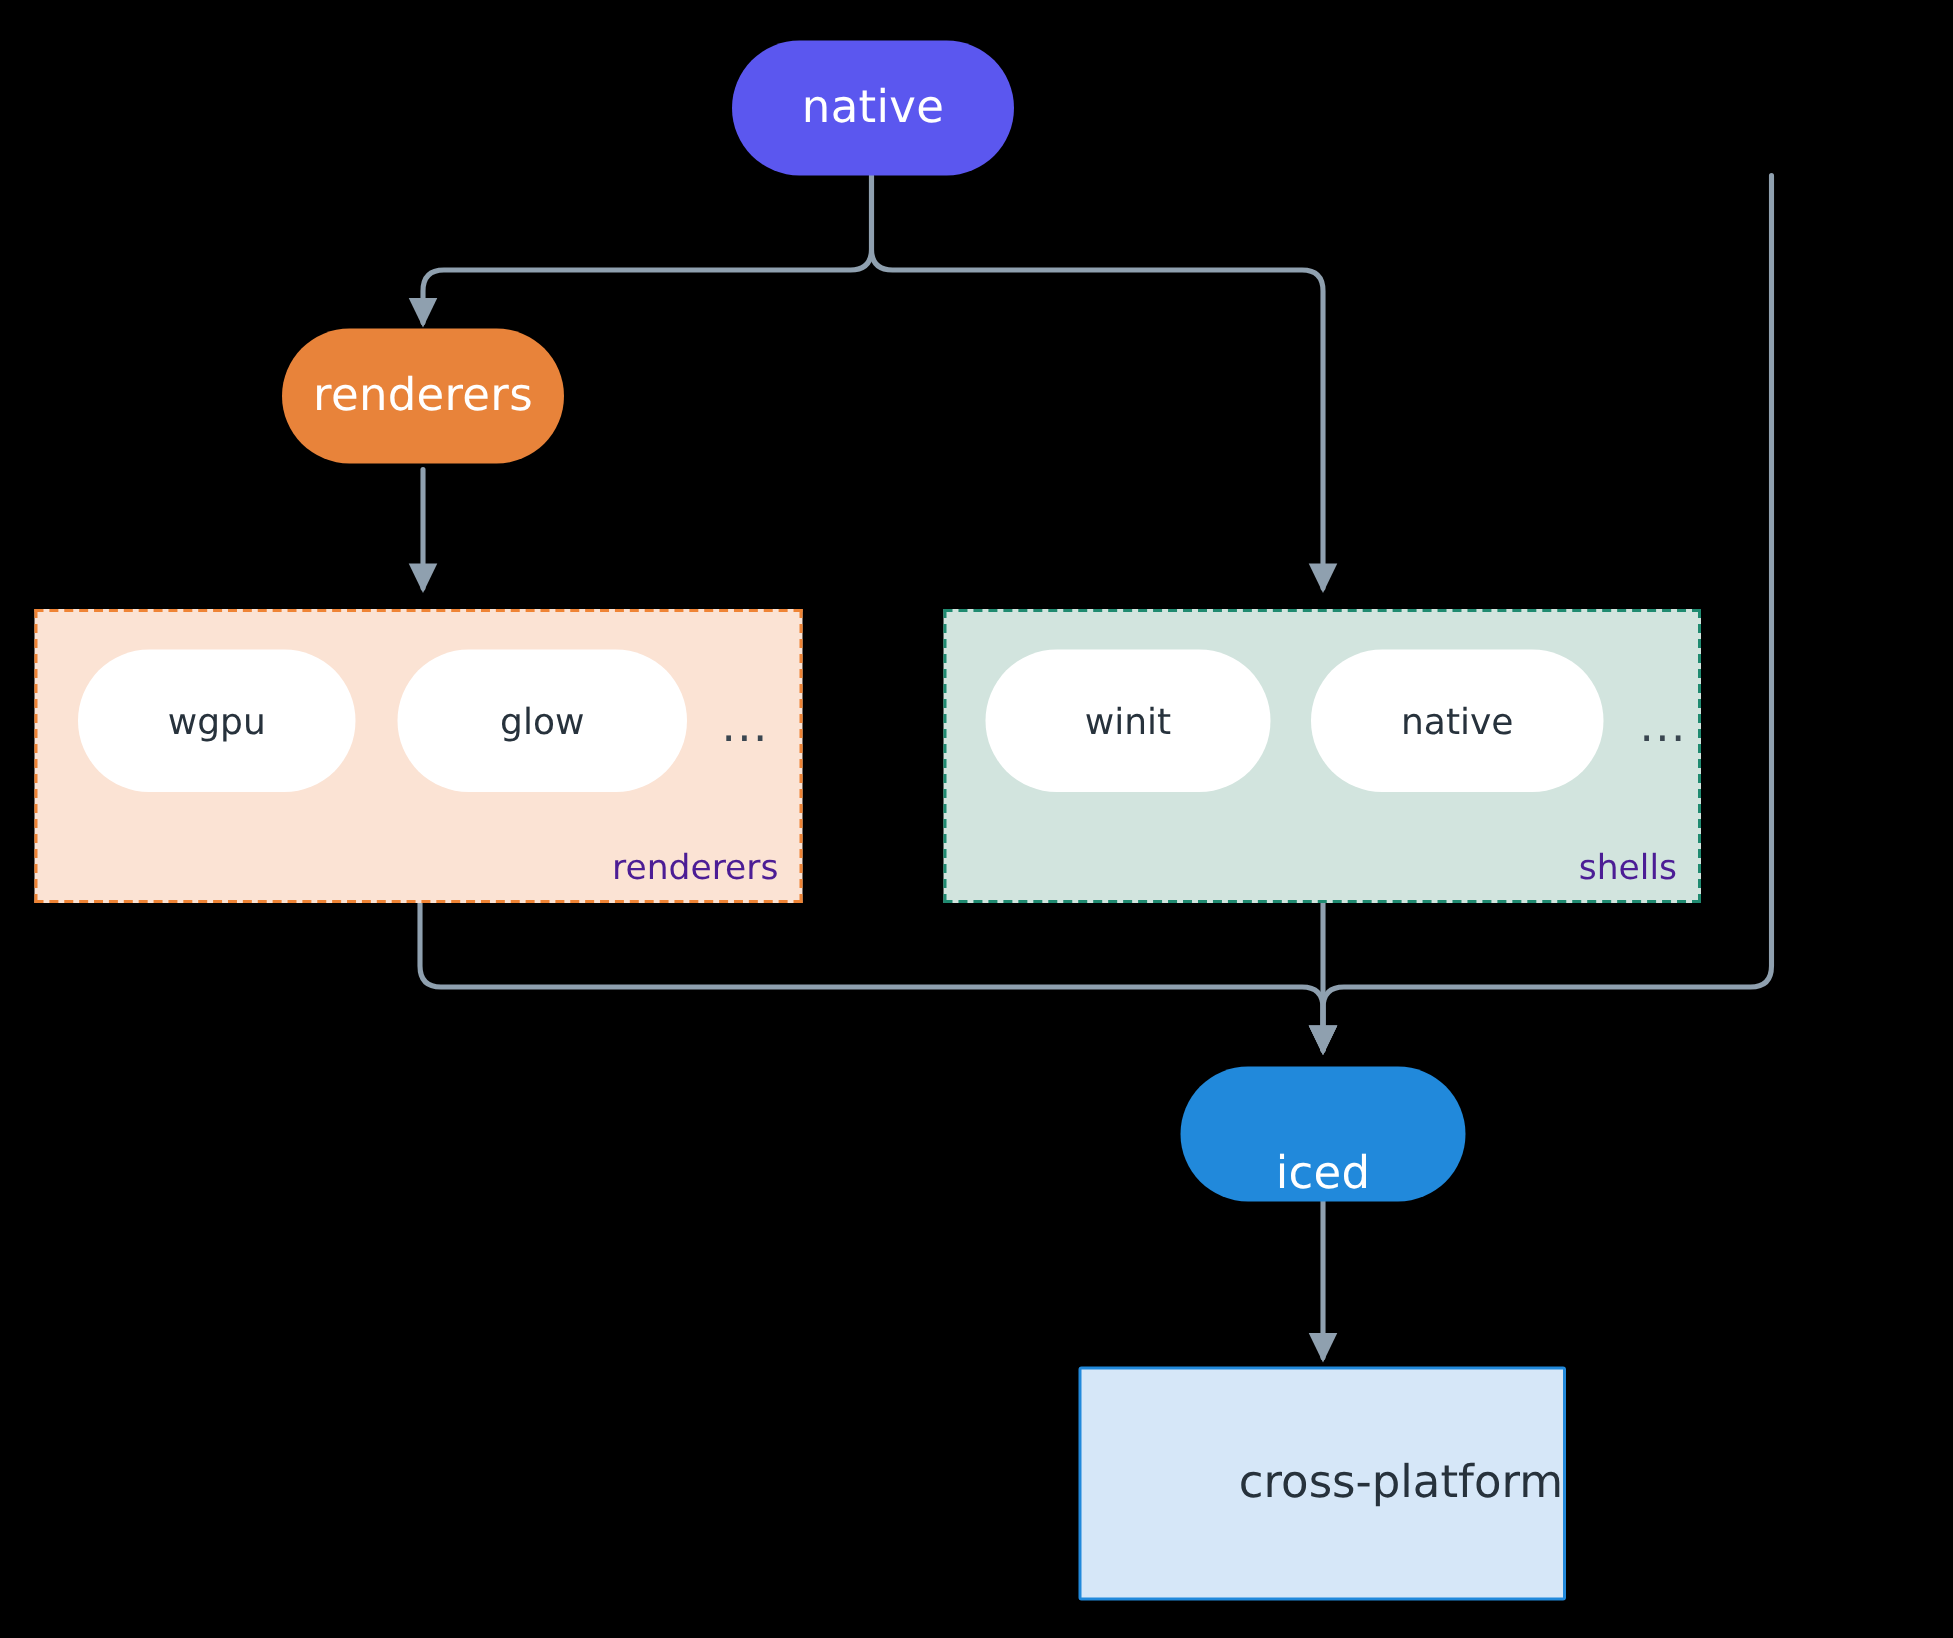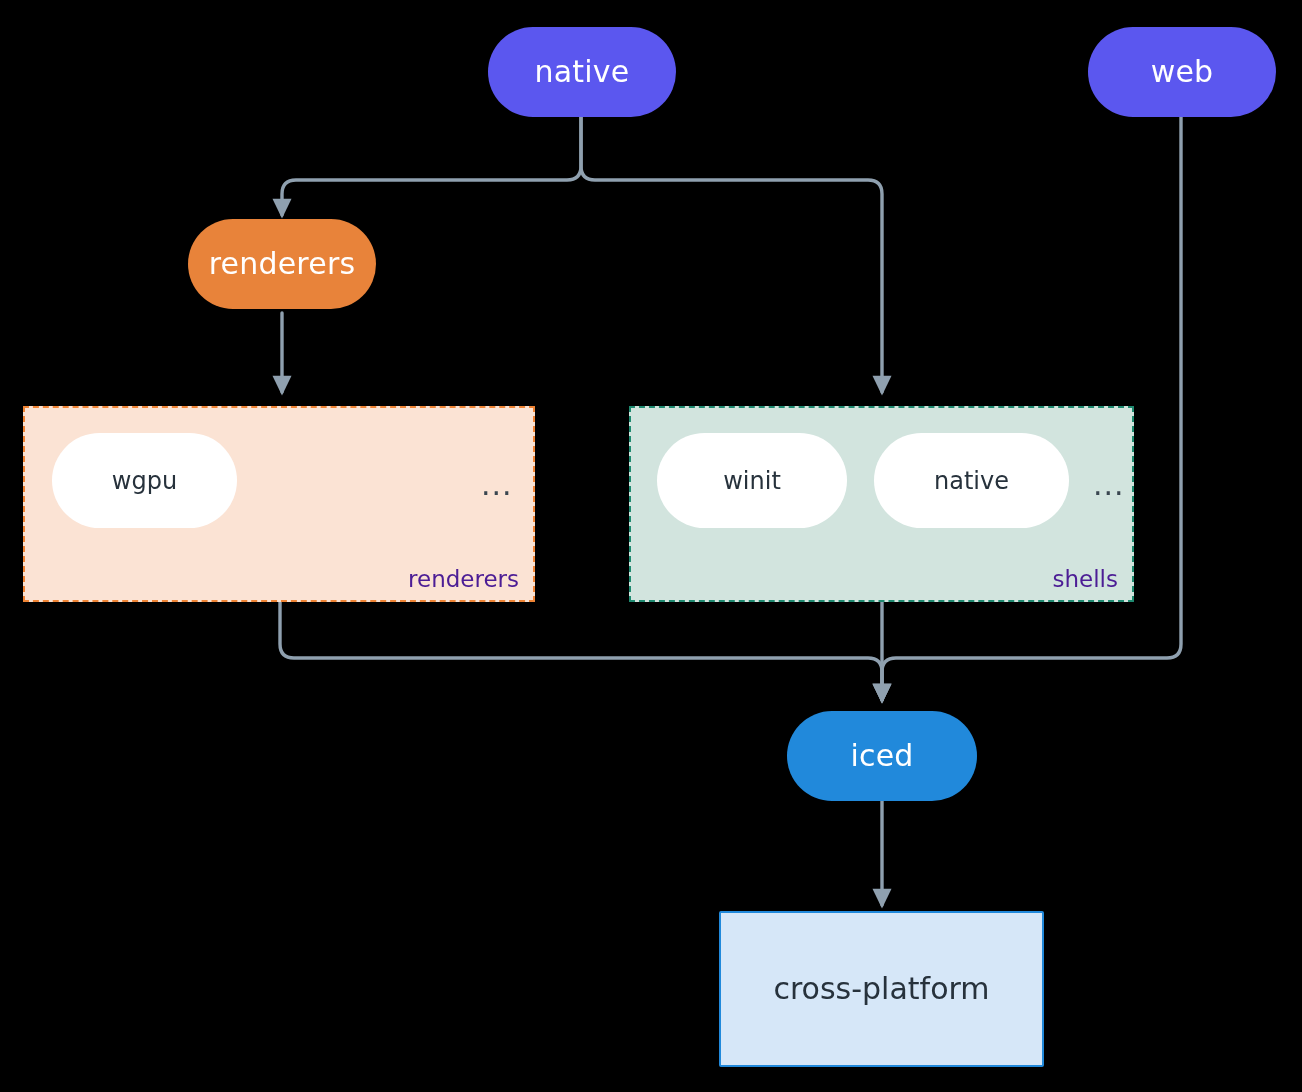--- a/index.html
+++ b/index.html
@@ -44,21 +44,21 @@
   
   .pill {
     border-radius: 999px;
     color: #ffffff;
     font-size: 30px;
     letter-spacing: 0.2px;
   }
   .pill-native   { background: #5b57ef; }
   .pill-web      { background: #5b57ef; }
   .pill-graphics { background: #e8833a; }
-  .pill-iced     { background: #2189db; }
+  .pill-iced     { background: #2189db; align-items: flex-end; }
 
   
   .cluster {
     position: absolute;
     box-sizing: border-box;
   }
   .cluster-renderers {
     background: #fbe3d4;
     border: 2px dashed #ef8435;
   }
@@ -130,48 +130,48 @@
 
     <path d="M1181,117 L1181,644 Q1181,658 1167,658 L896,658 Q882,658 882,672 L882,700" fill="none" stroke="#8fa0af" stroke-width="3.4" stroke-linecap="round" marker-end="url(#arrowhead)"></path>
 
     <path d="M882,800 L882,905" fill="none" stroke="#8fa0af" stroke-width="3.4" stroke-linecap="round" marker-end="url(#arrowhead)"></path>
   </svg>
 
   <div class="node pill pill-native" style="left:488px; top:27px; width:188px; height:90px;">
     <span>native</span>
   </div>
 
-  <div class="node pill pill-web" style="left:1088px; top:27px; width:188px; height:90px;">
-    <span>web</span>
-  </div>
 
   <div class="node pill pill-graphics" style="left:188px; top:219px; width:188px; height:90px;">
     <span>renderers</span>
   </div>
 
   <div class="cluster cluster-renderers" style="left:23px; top:406px; width:512px; height:196px;">
     <div class="leaf" style="left:27px; top:25px; width:185px; height:95px;">
       <span>wgpu</span>
+    </div>
+    <div class="leaf" style="left:240px; top:25px; width:193px; height:95px;">
+      <span>glow</span>
     </div>
     <div class="ellipsis" style="left:456px; top:62px;">...</div>
     <div class="cluster-label">renderers</div>
   </div>
 
   <div class="cluster cluster-shells" style="left:629px; top:406px; width:505px; height:196px;">
     <div class="leaf" style="left:26px; top:25px; width:190px; height:95px;text-align:right;">
       <span>winit</span>
     </div>
     <div class="leaf" style="left:243px; top:25px; width:195px; height:95px;">
       <span>native</span>
     </div>
     <div class="ellipsis" style="left:462px; top:62px;">...</div>
     <div class="cluster-label">shells</div>
   </div>
 
   <div class="node pill pill-iced" style="left:787px; top:711px; width:190px; height:90px;">
     <span>iced</span>
   </div>
 
-  <div class="node rect-node" style="left:719px; top:911px; width:325px; height:156px;">
+  <div class="node rect-node" style="left:719px; top:911px; width:325px; height:156px;align-items:flex-end;">
     <span>cross-platform</span>
   </div>
 
 </div>
 
 </body></html>

